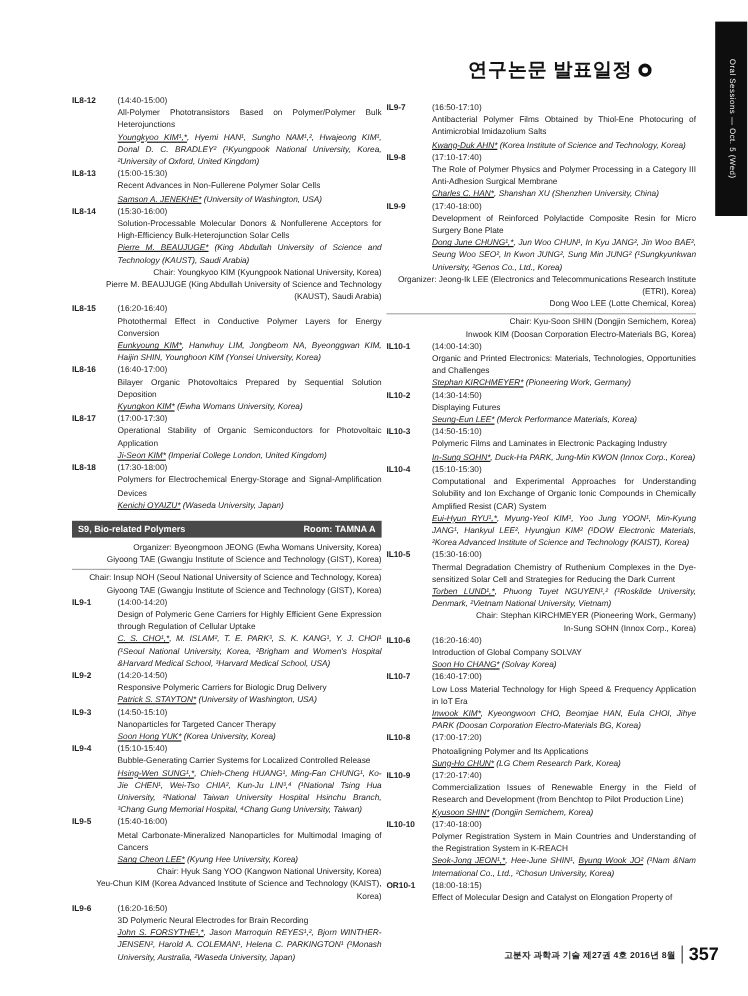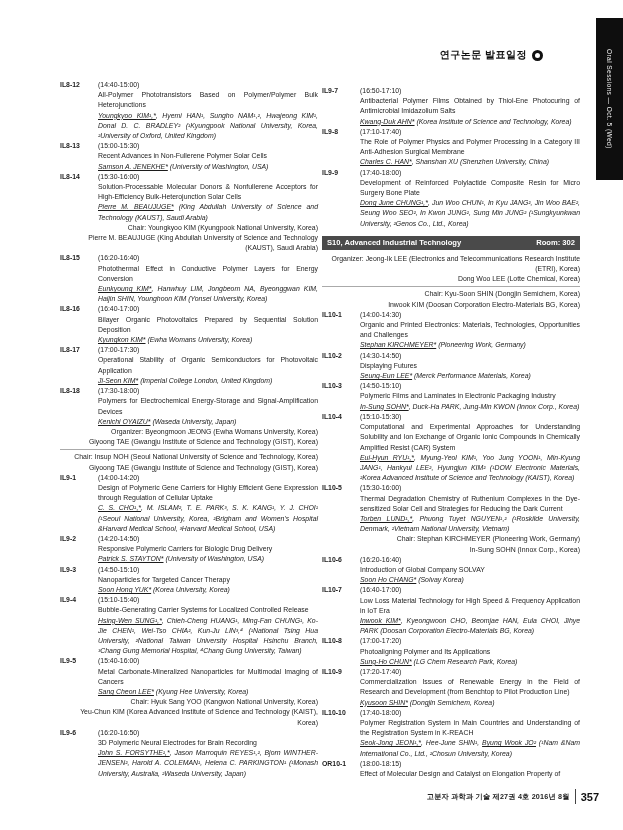--- a/index.html
+++ b/index.html
@@ -5,21 +5,21 @@
   html,body{margin:0;padding:0;background:#ffffff;}
   .page{
     position:relative;width:623px;height:830px;background:#ffffff;
     font-family:"Liberation Sans","DejaVu Sans",sans-serif;color:#1c1c1c;
     overflow:hidden;
   }
   
   .header{
     position:absolute;top:48px;right:80px;
     display:flex;align-items:center;gap:5px;
-    font-weight:bold;font-size:10px;letter-spacing:0.5px;color:#111;
+    font-weight:bold;font-size:16px;letter-spacing:0.5px;color:#111;
   }
   .circle-icon{width:5px;height:5px;border:3px solid #111;border-radius:50%;display:inline-block;}
   
   .side-tab{
     position:absolute;top:18px;right:0;width:27px;height:162px;background:#0e0e0e;
     display:flex;align-items:center;justify-content:center;
   }
   .side-tab span{
     writing-mode:vertical-rl;color:#f2f2f2;font-size:6.6px;letter-spacing:0.4px;white-space:nowrap;
   }
@@ -40,21 +40,21 @@
     background:#4a4a4a;color:#ffffff;font-weight:bold;font-size:7.6px;
     height:14px;padding:0 5px;margin:7px 0 4px;
   }
   
   .footer{
     position:absolute;bottom:26px;right:24px;
     display:flex;align-items:center;gap:5px;
   }
   .footer .journal{font-size:7.2px;font-weight:bold;color:#222;letter-spacing:0.2px;}
   .footer .fdivider{width:1px;height:15px;background:#444;}
-  .footer .pagenum{font-size:11px;font-weight:bold;color:#111;}
+  .footer .pagenum{font-size:15px;font-weight:bold;color:#111;}
 </style>
 </head>
 <body>
 
 <div class="page">
 
   <div class="header">
     <span>연구논문 발표일정</span>
     <span class="circle-icon"></span>
   </div>
@@ -103,20 +103,24 @@
         <div class="etime">(17:00-17:30)</div>
         <div class="etitle">Operational Stability of Organic Semiconductors for Photovoltaic Application</div>
         <div class="eauthors"><span class="lead">Ji-Seon KIM*</span><span> (Imperial College London, United Kingdom)</span></div>
       </div>
       <div class="entry">
         <span class="code">IL8-18</span>
         <div class="etime">(17:30-18:00)</div>
         <div class="etitle">Polymers for Electrochemical Energy-Storage and Signal-Amplification Devices</div>
         <div class="eauthors"><span class="lead">Kenichi OYAIZU*</span><span> (Waseda University, Japan)</span></div>
       </div>
+      <div class="section-bar">
+        <span>S9, Bio-related Polymers</span>
+        <span>Room: TAMNA A</span>
+      </div>
       <div class="orgblock">
         <div>Organizer: Byeongmoon JEONG (Ewha Womans University, Korea)</div>
         <div>Giyoong TAE (Gwangju Institute of Science and Technology (GIST), Korea)</div>
       </div>
       <div class="rule"></div>
       <div class="chairblock">
         <div>Chair: Insup NOH (Seoul National University of Science and Technology, Korea)</div>
         <div>Giyoong TAE (Gwangju Institute of Science and Technology (GIST), Korea)</div>
       </div>
       <div class="entry">
@@ -171,24 +175,20 @@
         <span class="code">IL9-8</span>
         <div class="etime">(17:10-17:40)</div>
         <div class="etitle">The Role of Polymer Physics and Polymer Processing in a Category III Anti-Adhesion Surgical Membrane</div>
         <div class="eauthors"><span class="lead">Charles C. HAN*</span><span>, Shanshan XU (Shenzhen University, China)</span></div>
       </div>
       <div class="entry">
         <span class="code">IL9-9</span>
         <div class="etime">(17:40-18:00)</div>
         <div class="etitle">Development of Reinforced Polylactide Composite Resin for Micro Surgery Bone Plate</div>
         <div class="eauthors"><span class="lead">Dong June CHUNG¹,*</span><span>, Jun Woo CHUN¹, In Kyu JANG², Jin Woo BAE², Seung Woo SEO², In Kwon JUNG², Sung Min JUNG² (¹Sungkyunkwan University, ²Genos Co., Ltd., Korea)</span></div>
-      </div>
-      <div class="section-bar">
-        <span>S10, Advanced Industrial Technology</span>
-        <span>Room: 302</span>
       </div>
       <div class="orgblock">
         <div>Organizer: Jeong-Ik LEE (Electronics and Telecommunications Research Institute (ETRI), Korea)</div>
         <div>Dong Woo LEE (Lotte Chemical, Korea)</div>
       </div>
       <div class="rule"></div>
       <div class="chairblock">
         <div>Chair: Kyu-Soon SHIN (Dongjin Semichem, Korea)</div>
         <div>Inwook KIM (Doosan Corporation Electro-Materials BG, Korea)</div>
       </div>

